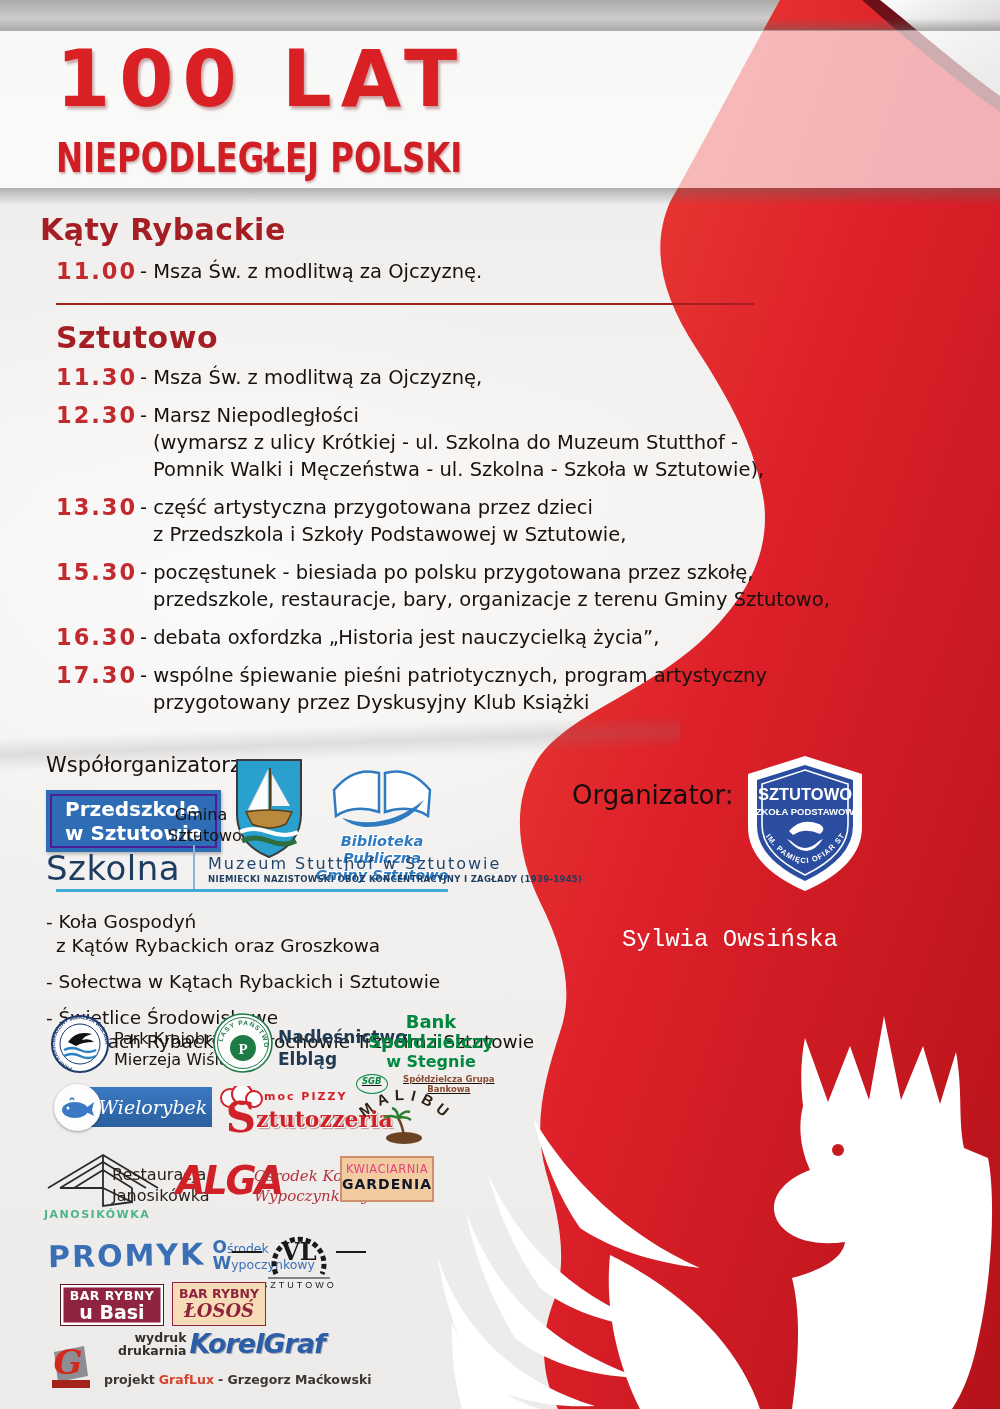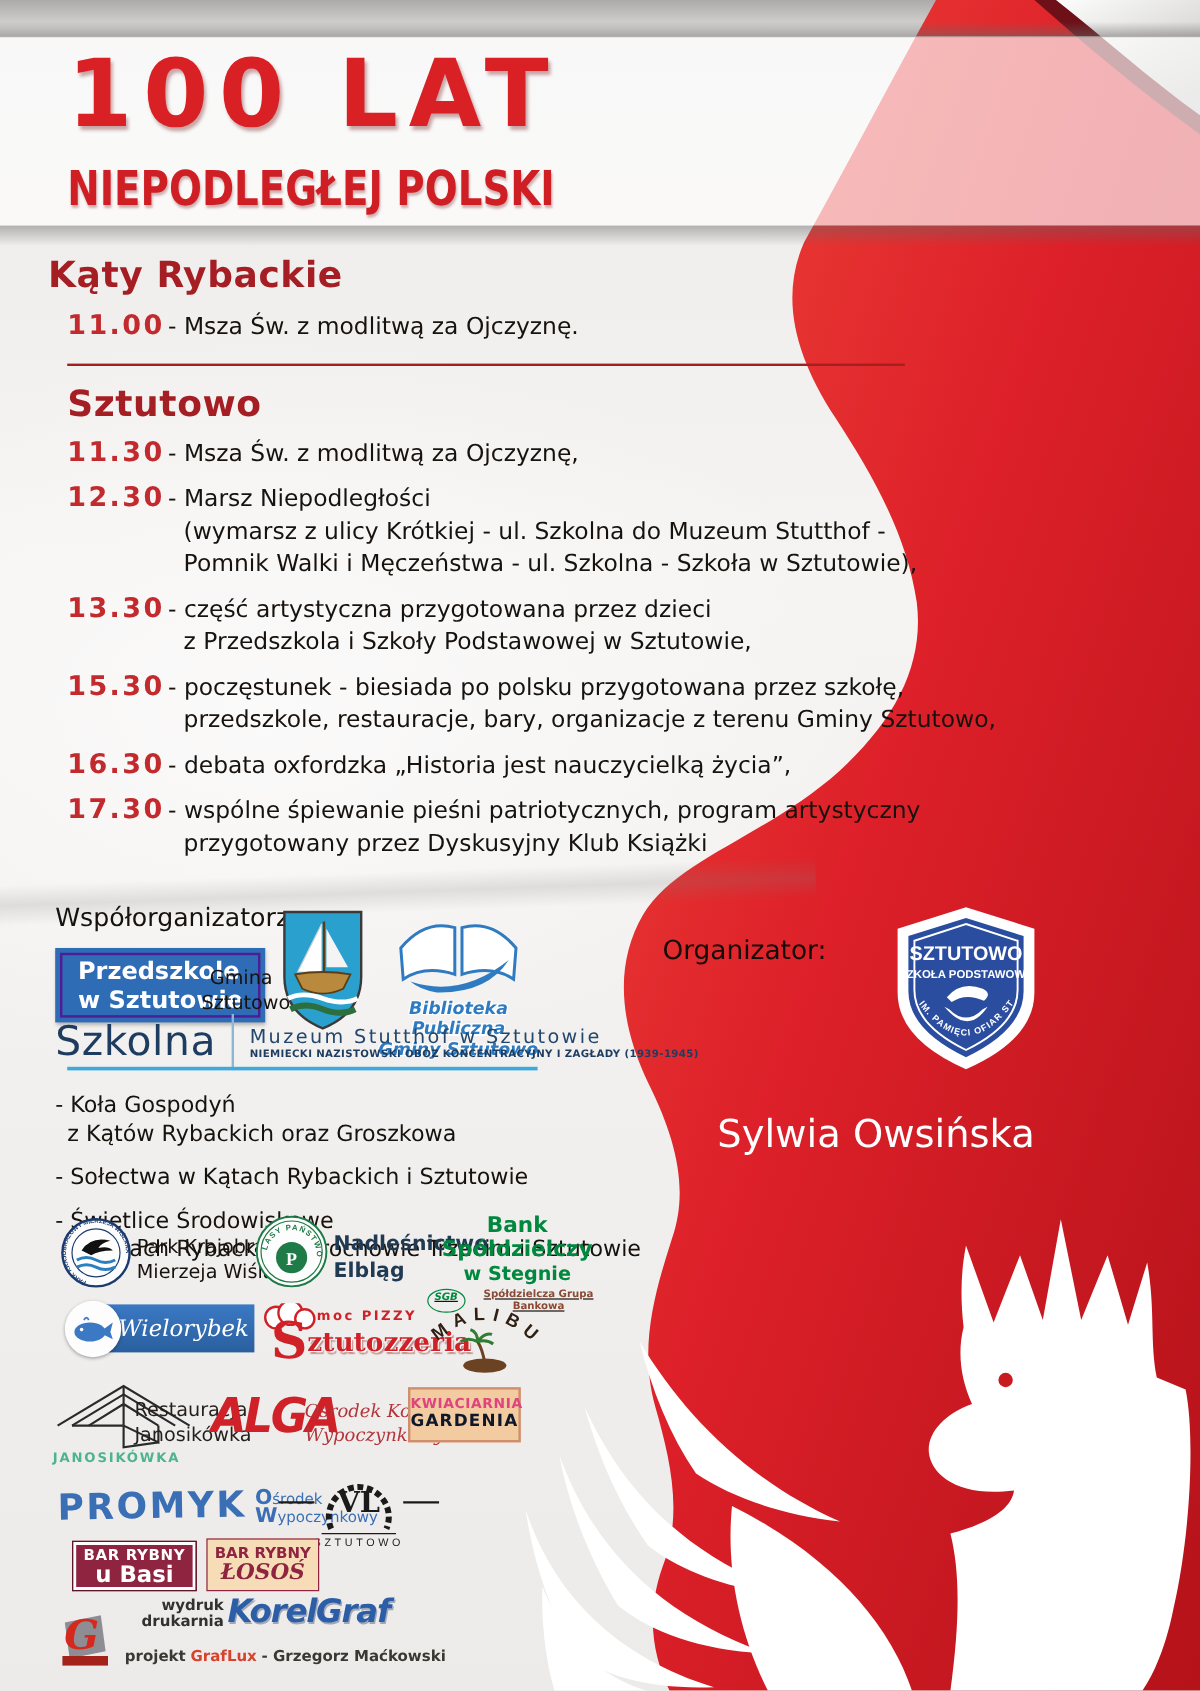--- a/index.html
+++ b/index.html
@@ -63,25 +63,25 @@
   .stutthof .vbar { width:2px; height:46px; background:#8ab6d8; margin:0 13px; }
   .stutthof .mus { font-size:16px; letter-spacing:2px; color:#23466e; line-height:21px; white-space:nowrap; }
   .stutthof .sub { font-size:8.5px; font-weight:700; letter-spacing:.3px; color:#1e3c5f; white-space:nowrap; }
   .blue-rule { left:56px; top:889px; width:392px; height:3px; background:#3fa9dc; }
   .groups { left:46px; top:910px; font-size:18.5px; line-height:24px; }
   .groups .grp { margin-bottom:12px; }
   .groups .grp div { white-space:nowrap; }
   .groups .grp div + div { padding-left:10px; }
 
   
-  .org-label { left:552px; top:780px; font-size:22px; color:#140d0a; }
+  .org-label { left:572px; top:780px; font-size:26px; color:#140d0a; }
   .badge { left:735px; top:753px; }
   .invite { left:540px; top:922px; width:380px; text-align:center; }
   .invite .l1 { font-size:24.5px; font-weight:700; letter-spacing:1px; color:#140d0a; }
-  .invite .l2 { font-size:32px; color:#ffffff; margin-top:4px; }
+  .invite .l2 { font-size:24px; color:#ffffff; margin-top:4px;font-family:Liberation Mono, monospace; }
 
   
   .park-name { left:114px; top:1028px; font-size:16px; line-height:21px; }
   .seal { left:50px; top:1014px; }
   .forest-seal { left:212px; top:1012px; }
   .forest-name { left:278px; top:1026px; font-size:17px; font-weight:600; color:#1f3a52; line-height:22px; }
   .bank { left:356px; top:1012px; width:150px; text-align:center; }
   .bank .b1 { font-size:18px; font-weight:700; color:#00883f; line-height:20px; }
   .bank .b2 { font-size:16px; font-weight:700; color:#00883f; line-height:19px; }
   .bank .row { display:flex; justify-content:center; margin-top:3px;text-decoration:underline; }
@@ -111,21 +111,21 @@
   .janosik-logo { left:44px; top:1150px; }
   .janosik-sign { left:44px; top:1208px; font-size:11px; font-weight:700;
                   letter-spacing:1.5px; color:#4db48e; }
   .janosik-name { left:112px; top:1164px; font-size:16px; line-height:21px; color:#241f1b; }
   .alga-logo { left:176px; top:1158px; font-size:38px; font-weight:700; font-style:italic;
                color:#cf2127; letter-spacing:-2px; transform:scaleY(1.05); }
   .alga-name { left:254px; top:1166px; font-family:"DejaVu Serif", serif; font-style:italic;
                font-size:15px; color:#b4343c; line-height:20px; }
   .gardenia { left:340px; top:1156px; width:94px; height:46px; background:#f2cba1;
               border:2px solid #cf8f6f; text-align:center; padding-top:4px; }
-  .gardenia .g1 { font-size:11.5px; font-weight:700; color:#e0447e; letter-spacing:.5px; }
+  .gardenia .g1 { font-size:11.5px; font-weight:400; color:#e0447e; letter-spacing:.5px; }
   .gardenia .g2 { font-size:14px; font-weight:700; color:#0f172a; letter-spacing:1px; }
 
   .promyk { left:48px; top:1238px; display:flex; align-items:center; }
   .promyk .logo { font-size:30px; font-weight:700; color:#3a6fb5; letter-spacing:2px;
                   transform:rotate(-1deg); }
   .promyk .right { margin-left:7px; color:#3a6fb5; line-height:15px; font-size:12.5px; }
   .promyk .big { font-size:17px; font-weight:700; }
   .vl { left:232px; top:1226px; }
 
   .basia { left:60px; top:1284px; width:104px; height:42px; background:#8e2440;

